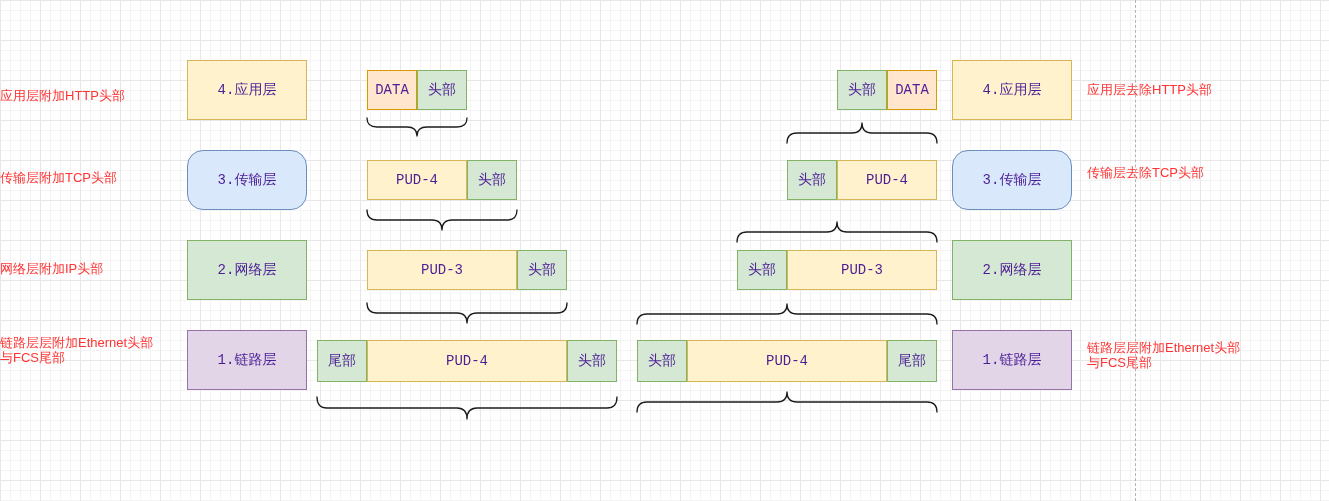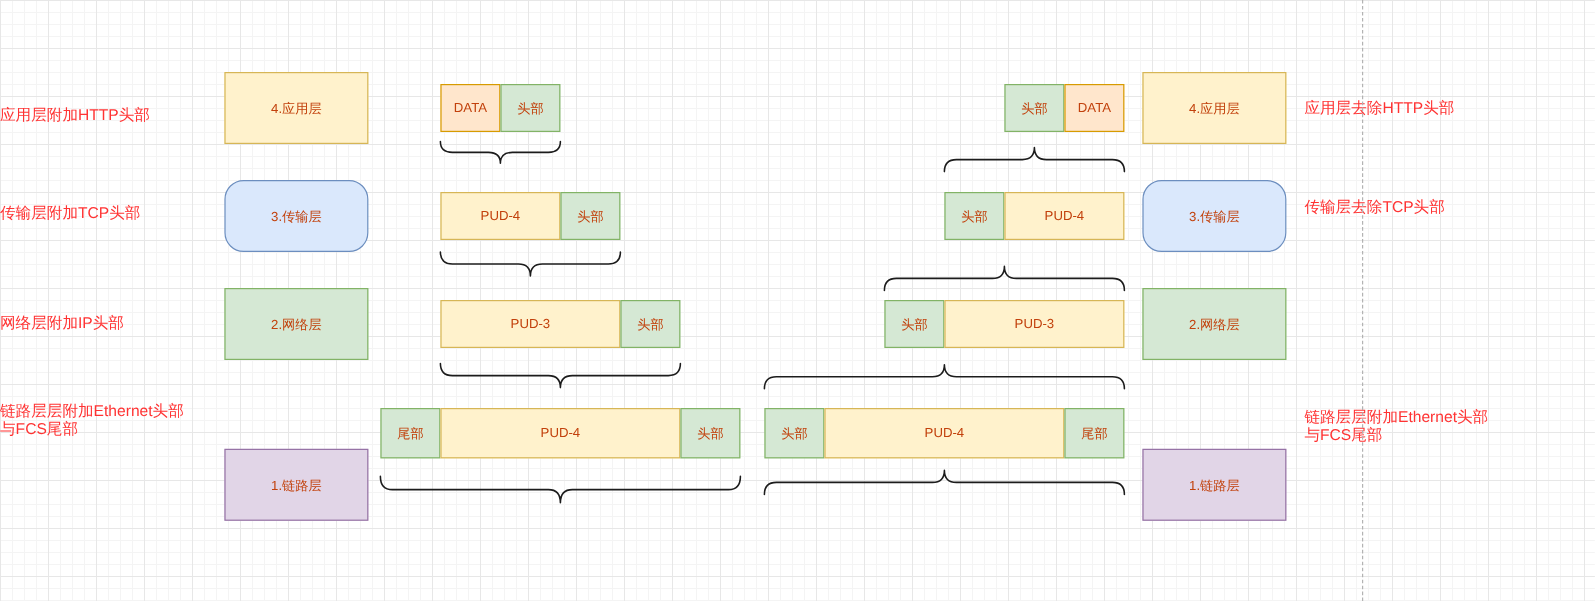--- a/index.html
+++ b/index.html
@@ -10,26 +10,26 @@
     background-image:
       linear-gradient(to right,#e7e7e7 1px,transparent 1px),
       linear-gradient(to bottom,#e7e7e7 1px,transparent 1px),
       linear-gradient(to right,#f4f4f4 1px,transparent 1px),
       linear-gradient(to bottom,#f4f4f4 1px,transparent 1px);
     background-size:40px 40px,40px 40px,10px 10px,10px 10px;
   }
   .box{
     position:absolute;box-sizing:border-box;border:1px solid #000;
     display:flex;align-items:center;justify-content:center;
-    font-size:11px;color:#c2410c;white-space:nowrap;
+    font-size:14px;color:#4c1d95;white-space:nowrap;font-family:Liberation Mono, monospace;
   }
   .yellow{background:#FFF2CC;border-color:#D6B656;}
   .blue{background:#DAE8FC;border-color:#6C8EBF;border-radius:16px;}
   .green{background:#D5E8D4;border-color:#82B366;}
-  .purple{background:#E1D5E7;border-color:#9673A6;margin-top:44px;}
+  .purple{background:#E1D5E7;border-color:#9673A6;}
   .orange{background:#FFE6CC;border-color:#D79B00;}
   .dashedbox{background:#F5F5F5;border:1px dashed #666666;}
   .note{
     position:absolute;width:180px;text-align:left;
     color:#FF3333;font-size:13px;line-height:15px;
   }
   .brace{position:absolute;overflow:visible;}
   .brace path{fill:none;stroke:#1c1c1c;stroke-width:1.3;stroke-linecap:round;stroke-linejoin:round;}
   .vdash{
     position:absolute;left:1135px;top:0;width:0;height:501px;

